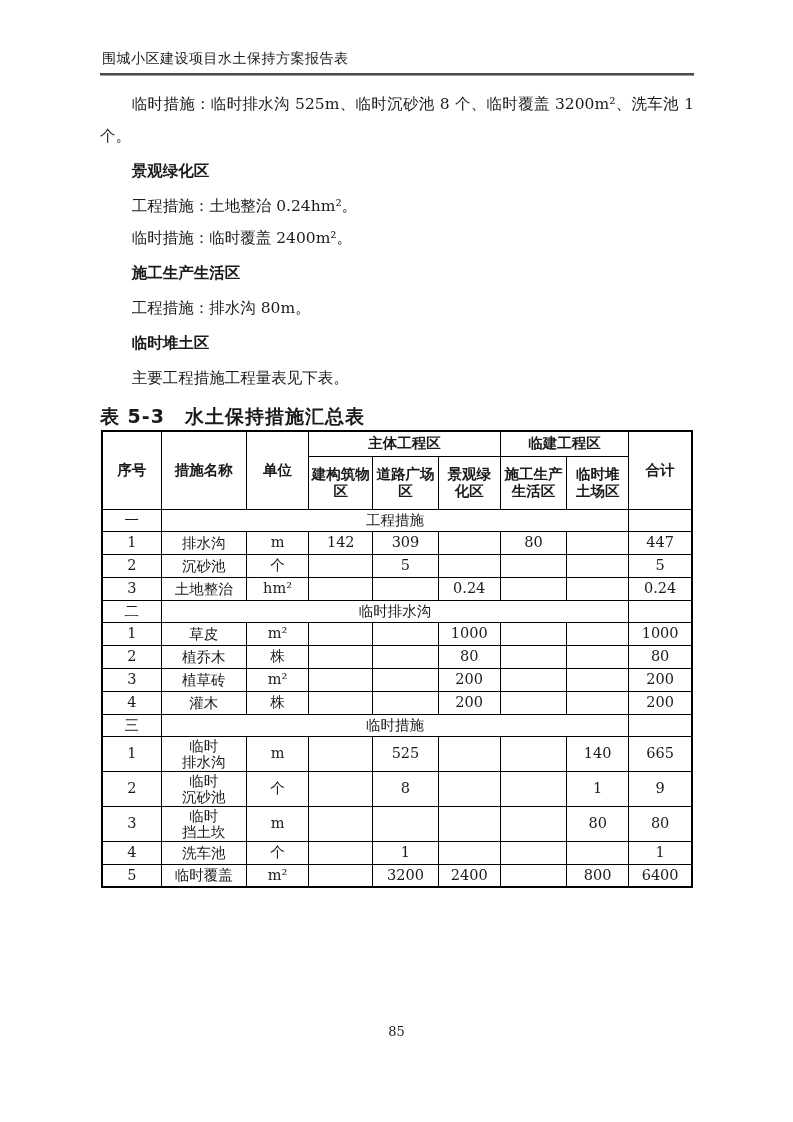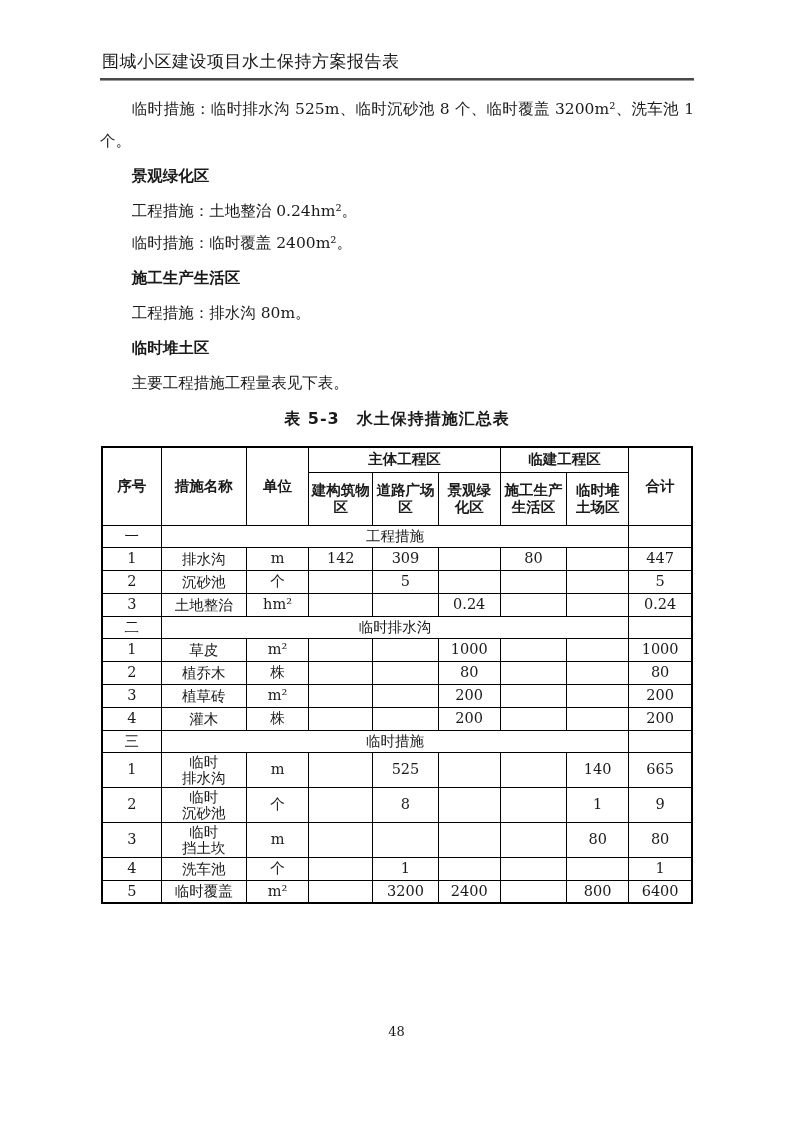--- a/index.html
+++ b/index.html
@@ -12,21 +12,21 @@
     color:#1a1a1a;
     overflow:hidden;
   }
   .doc-header{
     margin:0 99px 0 100px;
     padding:50px 0 5px 2px;
     border-bottom:2px solid #4a4a4a;
     box-shadow:0 1px 0 #9a9a9a;
   }
   .doc-header-title{
-    font-size:17px;
+    font-size:14px;
     letter-spacing:.5px;
   }
   .content{
     margin:0 99px 0 100px;
     padding-top:13px;
   }
   .content p{
     margin:0;
     font-size:15.5px;
     line-height:32px;
@@ -34,25 +34,25 @@
     text-indent:2.05em;
   }
   .content p.heading{
     font-family:"DejaVu Sans","Liberation Sans",sans-serif;
     font-weight:bold;
     font-size:15.5px;
     margin:3px 0;
     text-align:left;
   }
   .table-title{
-    margin:10px 99px 16px 100px;
-    text-align:center;
+    margin:10px 99px 0 100px;
+    text-align:left;
     font-family:"DejaVu Sans","Liberation Sans",sans-serif;
     font-weight:bold;
-    font-size:16px;
+    font-size:19px;
     letter-spacing:1px;
   }
   table.summary-table{
     table-layout:fixed;
     border-collapse:collapse;
     width:592px;
     margin-left:101px;
     border:2px solid #000;
   }
   .summary-table th,
@@ -281,15 +281,15 @@
           <td></td>
           <td>3200</td>
           <td>2400</td>
           <td></td>
           <td>800</td>
           <td>6400</td>
         </tr>
       </tbody>
   </table>
 
-  <div class="page-number">48</div>
+  <div class="page-number">85</div>
 
 </div>
 
 </body></html>

